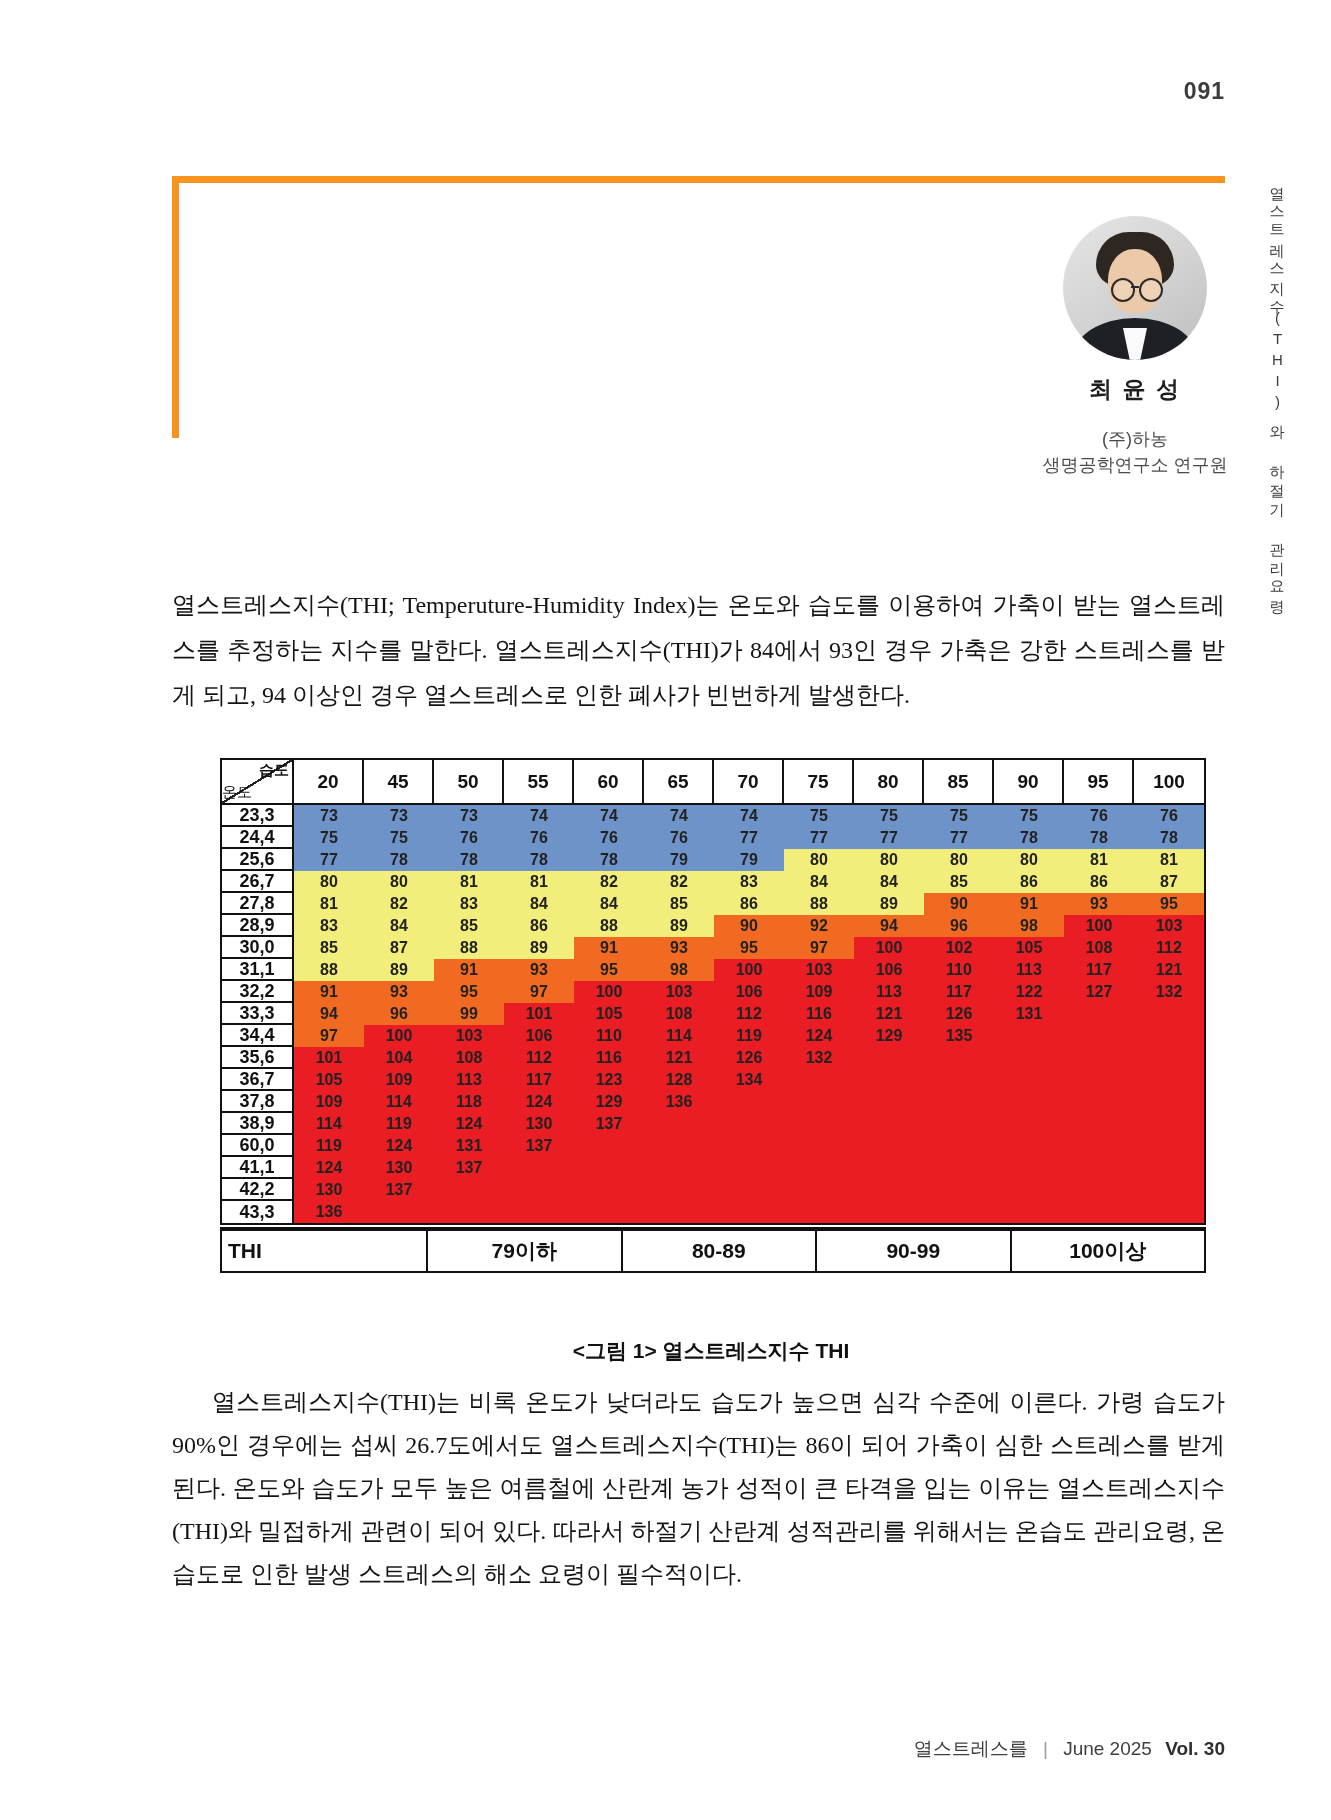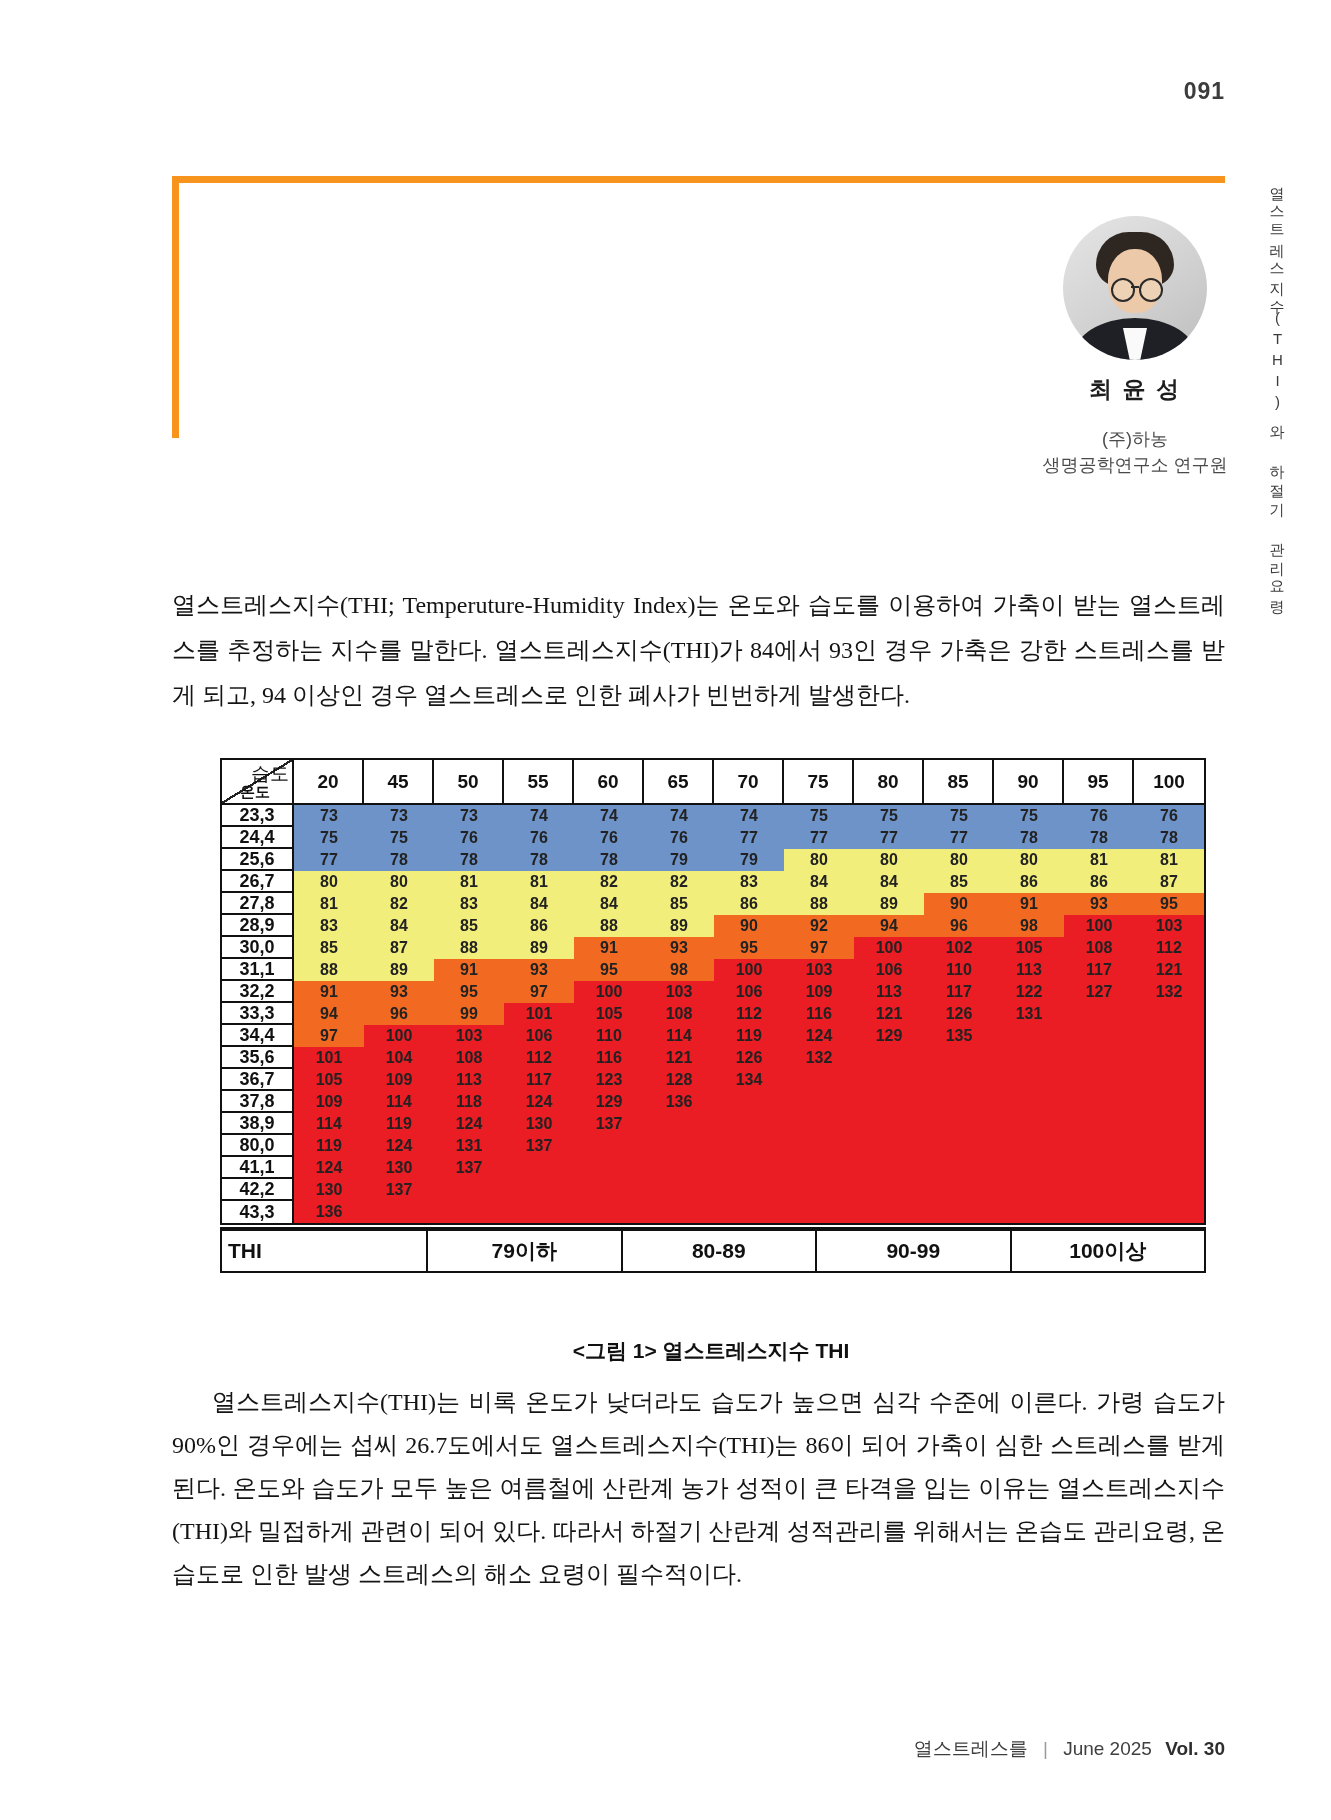--- a/index.html
+++ b/index.html
@@ -45,22 +45,22 @@
   .para-1{top:583px;}
   .para-2{top:1381px;line-height:43px;text-indent:40px;}
   
   .thi-table{position:absolute;left:220px;top:758px;width:982px;border:2px solid #111;
     box-sizing:content-box;}
   .thi-head{display:flex;height:43px;border-bottom:2px solid #111;}
   .corner-cell{width:72px;box-sizing:border-box;border-right:2px solid #111;position:relative;
     background:
       linear-gradient(to bottom right,transparent 48.5%,#222 48.5%,#222 51.5%,transparent 51.5%),
       #fff;}
-  .corner-cell .c-top{position:absolute;top:1px;right:3px;font-size:19px;font-weight:normal;color:#111;}
-  .corner-cell .c-bot{position:absolute;bottom:1px;left:18px;font-size:15px;font-weight:bold;color:#111;}
+  .corner-cell .c-top{position:absolute;top:1px;right:3px;font-size:15px;font-weight:bold;color:#111;}
+  .corner-cell .c-bot{position:absolute;bottom:1px;left:0;font-size:15px;font-weight:normal;color:#111;}
   .col-head{width:70px;box-sizing:border-box;border-right:2px solid #111;background:#fff;
     display:flex;align-items:center;justify-content:center;font-size:19px;font-weight:bold;color:#111;}
   .col-head:last-child{border-right:none;}
   .thi-body{display:flex;}
   .thi-labels{width:72px;box-sizing:border-box;border-right:2px solid #111;background:#fff;}
   .row-label{height:22px;box-sizing:border-box;border-bottom:2px solid #111;display:flex;
     align-items:center;justify-content:center;font-size:18px;font-weight:bold;color:#111;}
   .row-label:last-child{border-bottom:none;}
   .thi-grid{width:910px;display:grid;grid-template-columns:repeat(13,1fr);grid-auto-rows:22px;}
   .thi-cell{display:flex;align-items:center;justify-content:center;font-size:16px;
@@ -144,21 +144,21 @@
         <div class="row-label">28,9</div>
         <div class="row-label">30,0</div>
         <div class="row-label">31,1</div>
         <div class="row-label">32,2</div>
         <div class="row-label">33,3</div>
         <div class="row-label">34,4</div>
         <div class="row-label">35,6</div>
         <div class="row-label">36,7</div>
         <div class="row-label">37,8</div>
         <div class="row-label">38,9</div>
-        <div class="row-label">80,0</div>
+        <div class="row-label">60,0</div>
         <div class="row-label">41,1</div>
         <div class="row-label">42,2</div>
         <div class="row-label">43,3</div>
       </div>
     <div class="thi-grid" id="thi-grid">
         <div class="thi-cell" style="background: rgb(110, 147, 200);">73</div>
         <div class="thi-cell" style="background: rgb(110, 147, 200);">73</div>
         <div class="thi-cell" style="background: rgb(110, 147, 200);">73</div>
         <div class="thi-cell" style="background: rgb(110, 147, 200);">74</div>
         <div class="thi-cell" style="background: rgb(110, 147, 200);">74</div>

